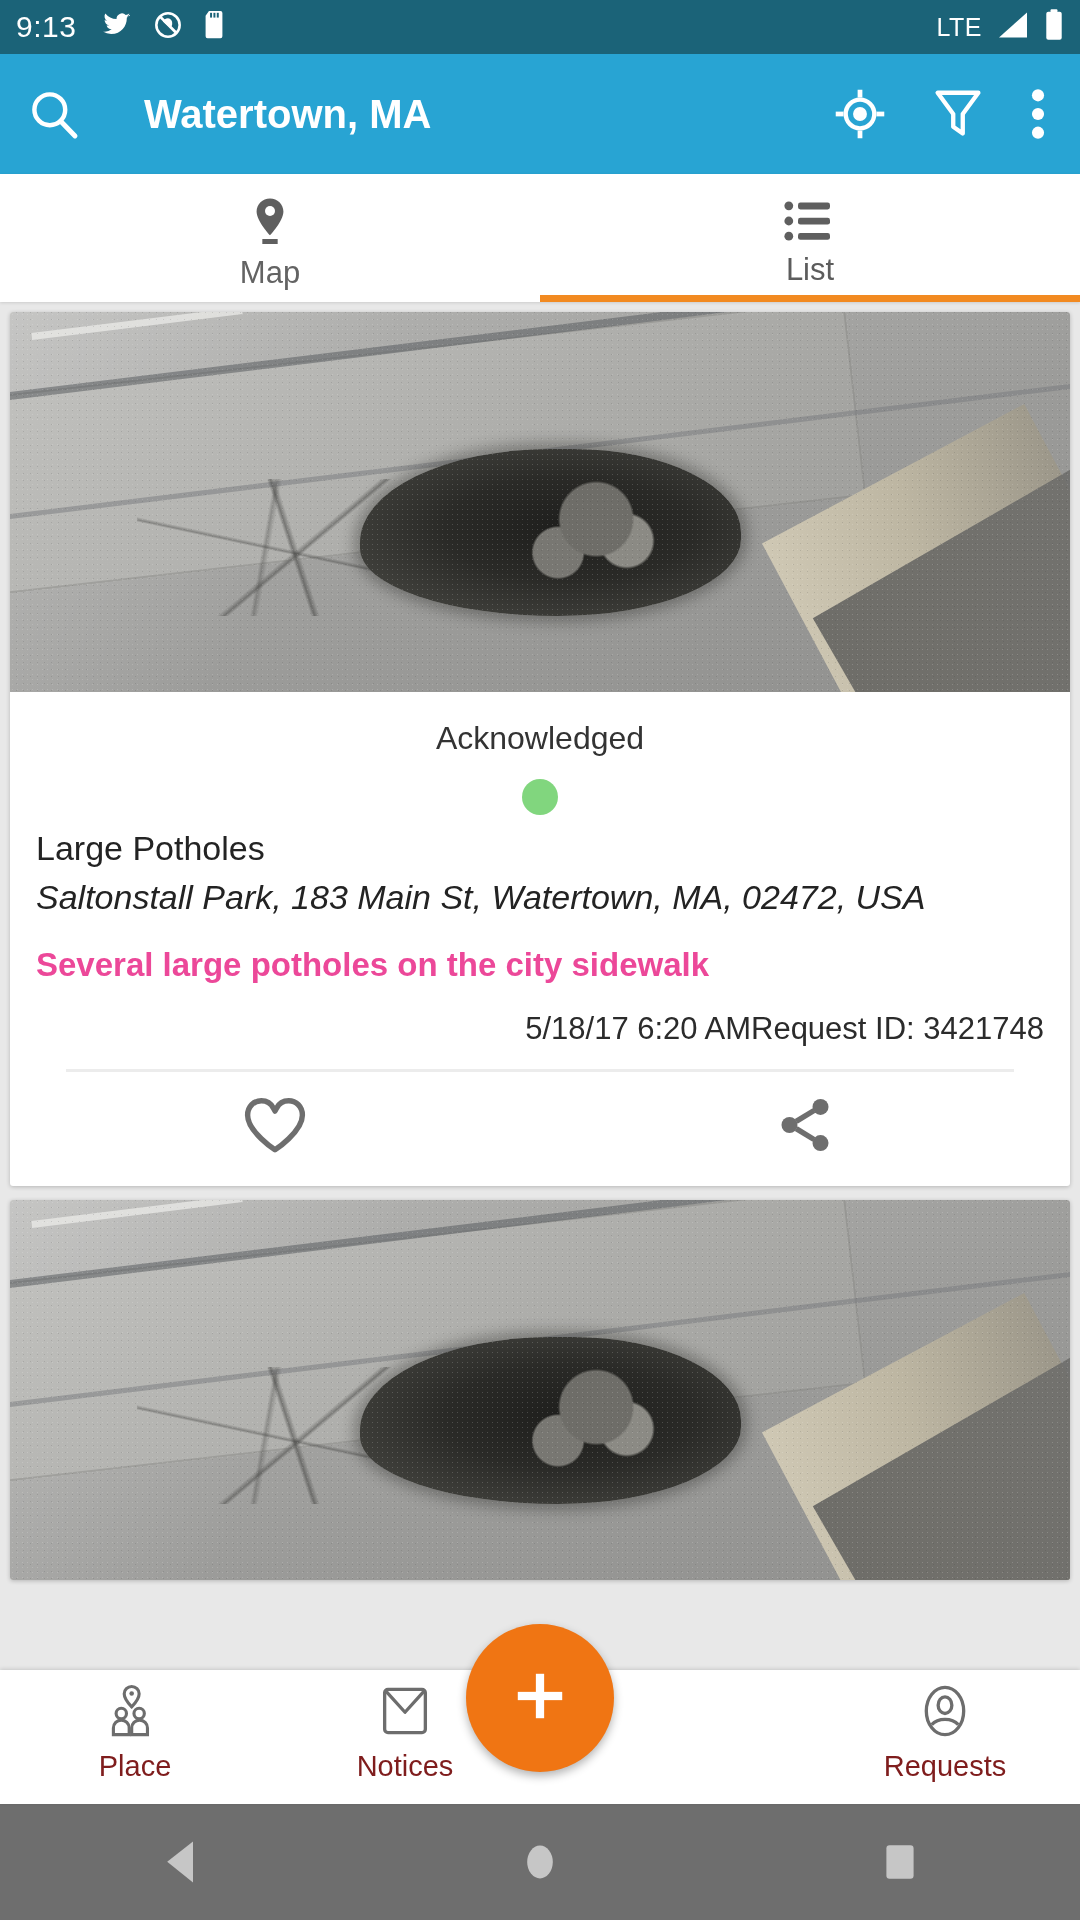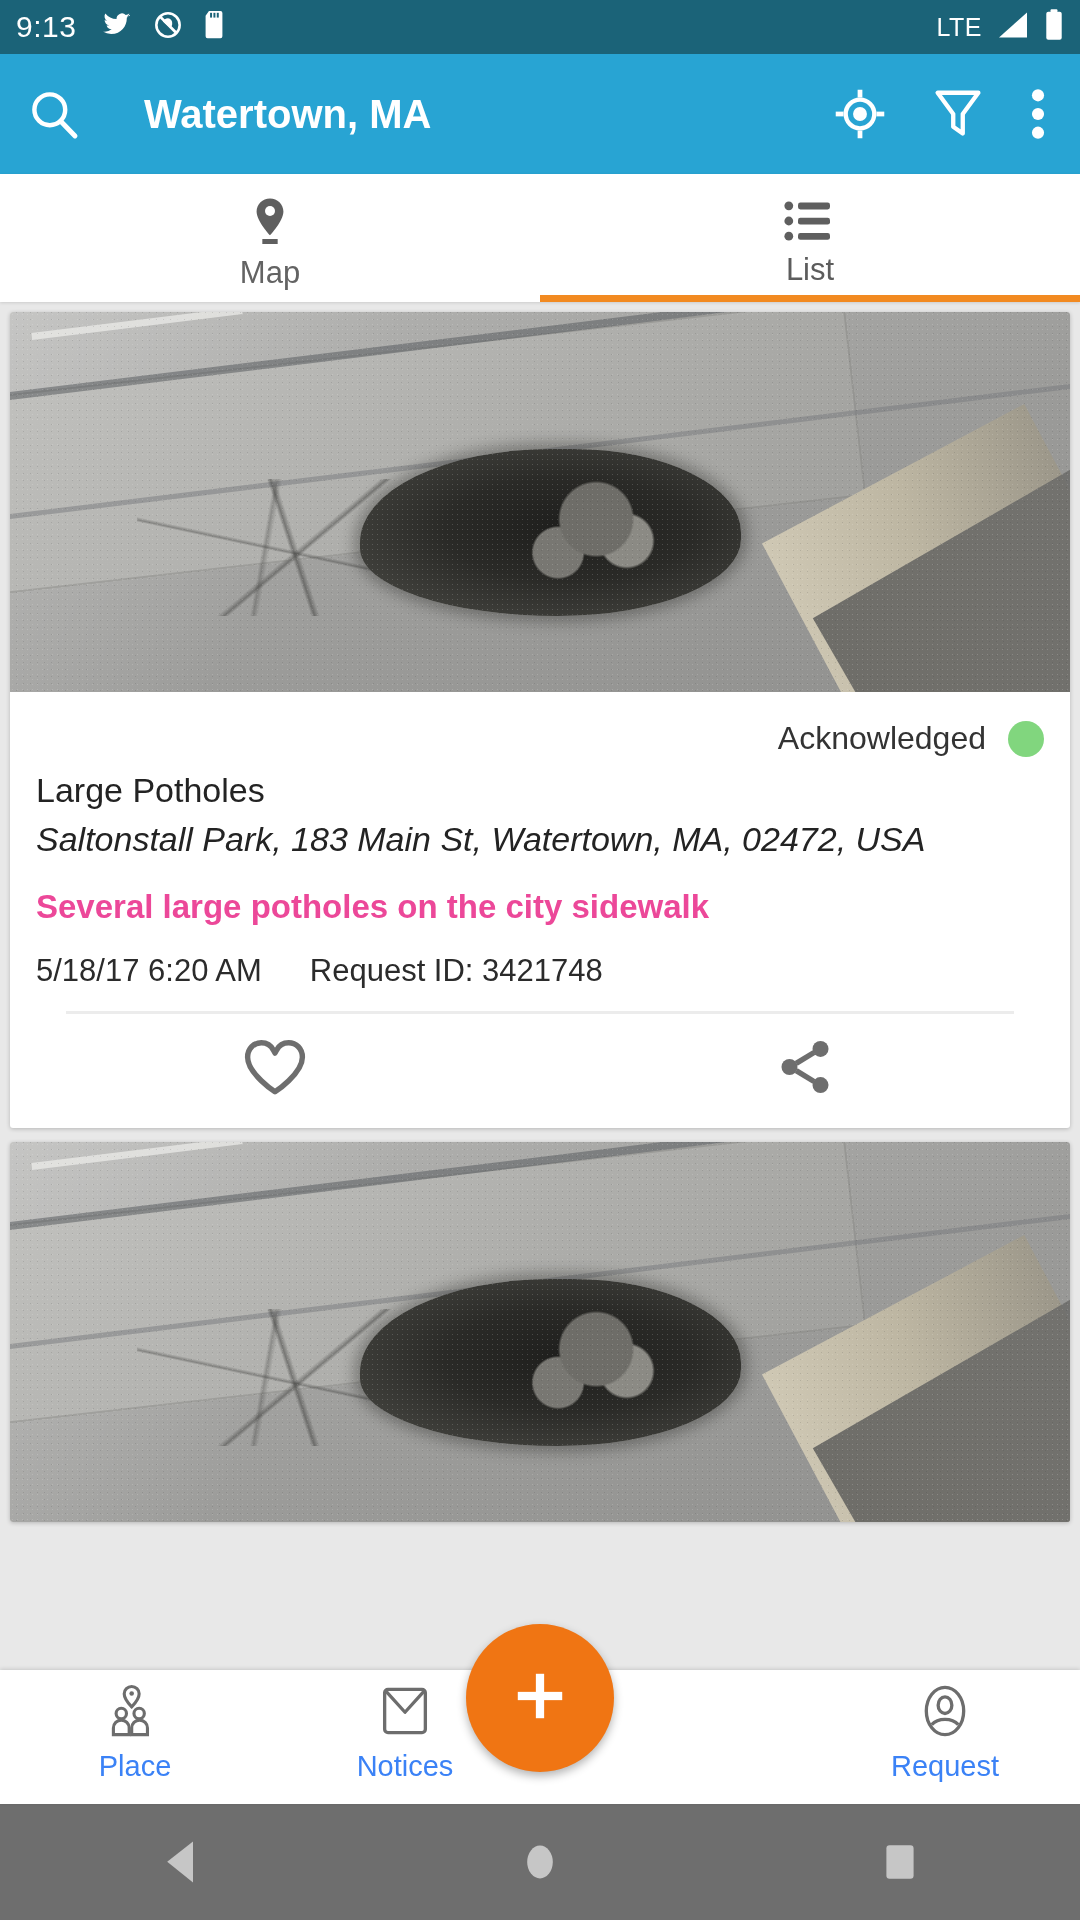--- a/index.html
+++ b/index.html
@@ -119,51 +119,50 @@
     background-size:5px 5px, 7px 7px;
     background-position:0 0, 3px 4px;
   }
   .photo-stripe {
     position:absolute; left:2%; top:2%; width:20%; height:7px;
     background:rgba(235,235,232,.75); transform:rotate(-7deg);
   }
 
   
   .status-row {
-    display:flex; align-items:center; justify-content:flex-end;
-    gap:22px; padding:28px 26px 6px 26px;
+    display:flex; align-items:center; 
+    gap:22px; padding:28px 26px 6px 26px;flex-direction:column;
   }
   .status-text { font-size:32px; color:#333; }
   .status-dot { width:36px; height:36px; border-radius:50%; }
 
   .c-title { font-size:34px; color:#232323; padding:6px 26px 0 26px; line-height:1.25; }
   .c-address { font-size:34px; color:#232323; padding:6px 26px 0 26px; line-height:1.25;font-style:italic; }
   .c-desc { font-size:33px; color:#ec4899; padding:26px 26px 0 26px; line-height:1.25;font-weight:bold; }
   .c-meta {
-    display:flex; justify-content:flex-start; align-items:baseline;
+    display:flex; justify-content:flex-end; align-items:baseline;
     padding:26px 26px 0 26px;
-    gap:48px;
   }
   .c-meta span { font-size:31px; color:#2b2b2b; }
 
   .c-divider { height:3px; background:#ececec; margin:22px 56px 0 56px; }
   .c-actions { display:flex; padding:22px 0 26px 0; }
   .c-action { flex:1; display:flex; align-items:center; justify-content:center; }
 
   
   .bottomnav {
     flex:0 0 134px; height:134px; background:#fff;
     display:flex; align-items:flex-start; position:relative;
     box-shadow:0 -1px 4px rgba(0,0,0,.14); z-index:4;
   }
   .bn-item {
     flex:1; display:flex; flex-direction:column; align-items:center;
     justify-content:flex-start; gap:10px; padding-top:14px;
   }
-  .bn-label { font-size:29px; color:#3b82f6; line-height:1; }
+  .bn-label { font-size:29px; color:#7f1d1d; line-height:1; }
   .bn-item.active .bn-label { color:#29a3d6; }
   .bn-fab-slot { flex:1; }
   .fab {
     position:absolute; left:50%; top:-46px; transform:translateX(-50%);
     width:148px; height:148px; border-radius:50%; background:#f07513;
     display:flex; align-items:center; justify-content:center;
     box-shadow:0 4px 10px rgba(0,0,0,.3); z-index:6;
   }
 
   
@@ -380,21 +379,21 @@
 
 
     <div class="bn-item">
       <span>
         <svg width="52" height="54" viewBox="0 0 24 26">
           <ellipse cx="12" cy="13" rx="9" ry="11.4" fill="none" stroke="#6d6d6d" stroke-width="1.6"></ellipse>
           <ellipse cx="12" cy="10.2" rx="3.3" ry="4" fill="none" stroke="#6d6d6d" stroke-width="1.6"></ellipse>
           <path d="M5.6 19.6c1.4-1.6 3.8-2.6 6.4-2.6s5 1 6.4 2.6" fill="none" stroke="#6d6d6d" stroke-width="1.6"></path>
         </svg>
       </span>
-      <span class="bn-label">Request</span>
+      <span class="bn-label">Requests</span>
     </div>
 
     <div class="fab" id="fab" style="background: rgb(240, 117, 19);">
       <span>
         <svg width="62" height="62" viewBox="0 0 24 24">
           <rect x="10.4" y="3.4" width="3.2" height="17.2" fill="#fff"></rect>
           <rect x="3.4" y="10.4" width="17.2" height="3.2" fill="#fff"></rect>
         </svg>
       </span>
     </div>

